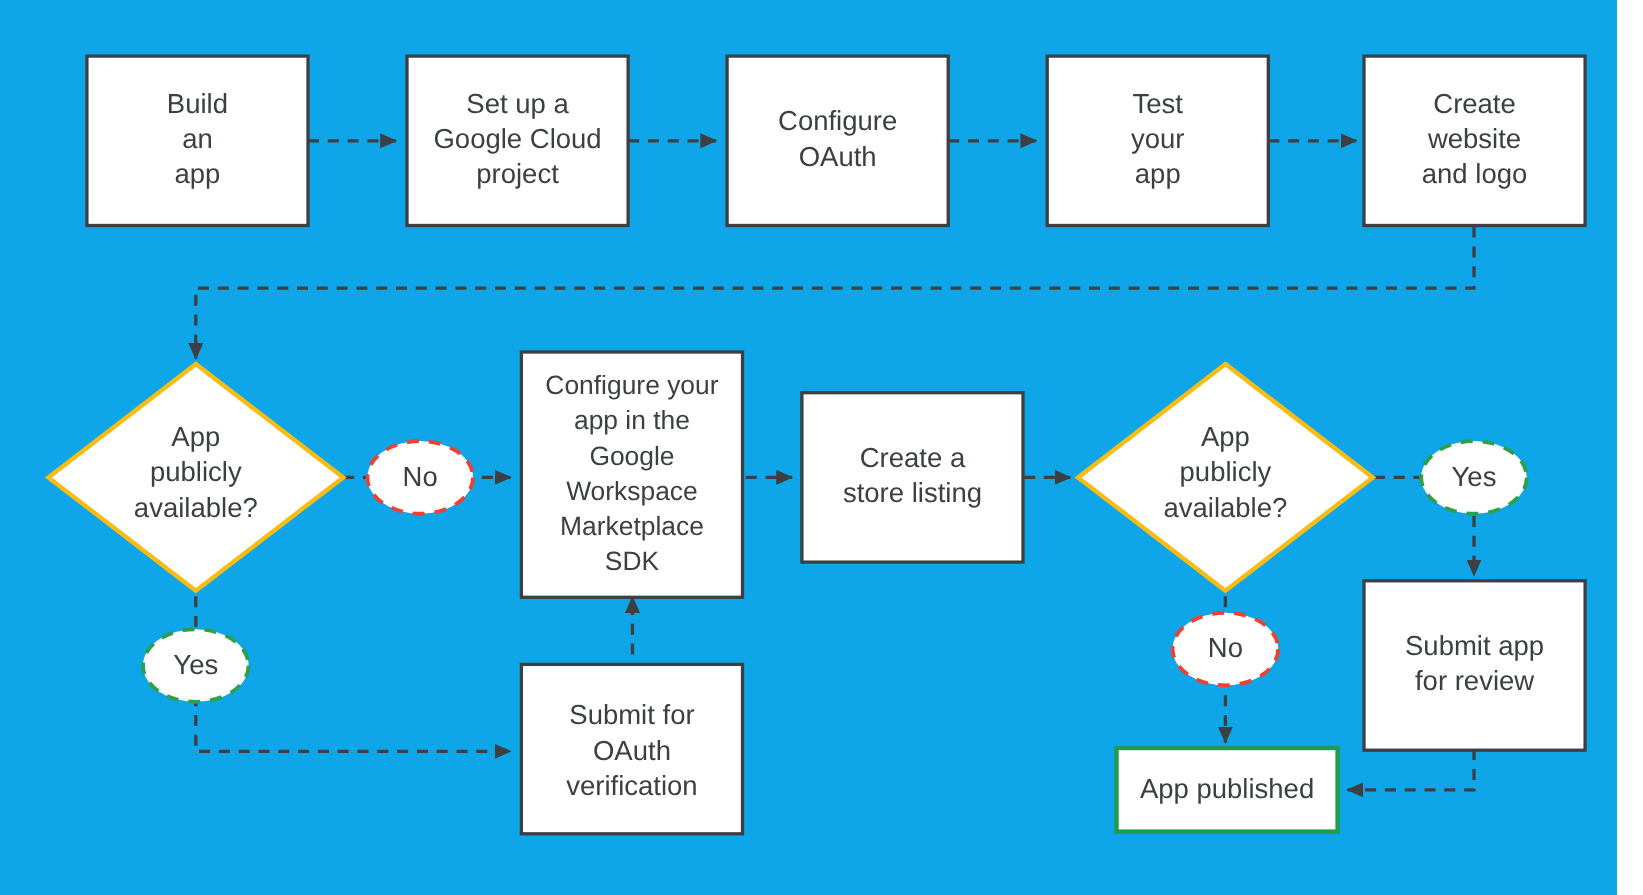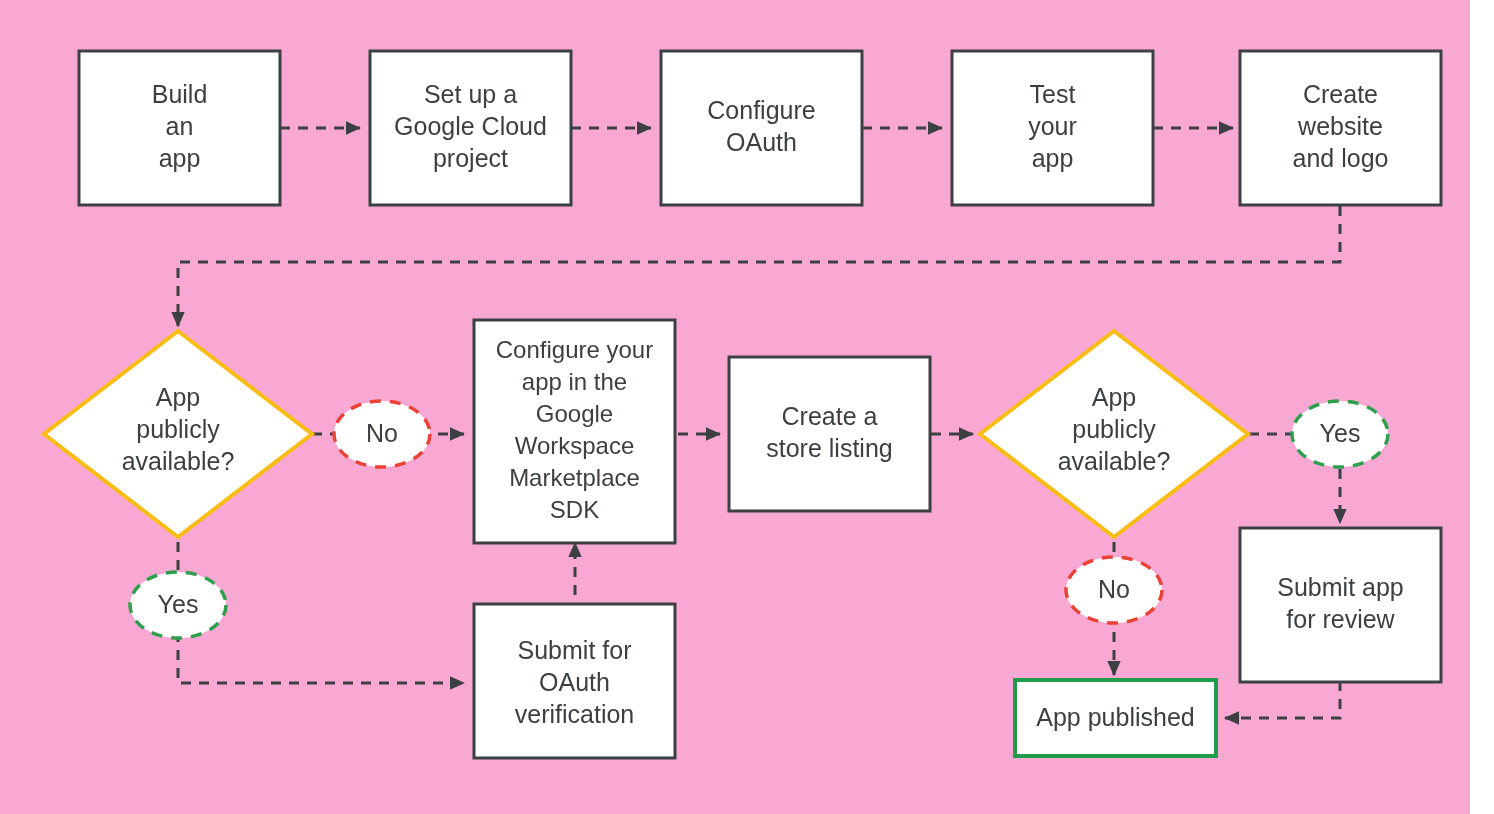--- a/index.html
+++ b/index.html
@@ -10,21 +10,21 @@
   body {
     width: 1494px;
     height: 814px;
     font-family: "Liberation Sans", sans-serif;
     overflow: hidden;
   }
   #flow-root {
     position: relative;
     width: 1470px;
     height: 814px;
-    background: #f9a8d4;
+    background: #0ea5e9;
   }
   svg#flow-svg {
     position: absolute;
     top: 0;
     left: 0;
     width: 1494px;
     height: 814px;
     display: block;
   }
   .node-rect {

